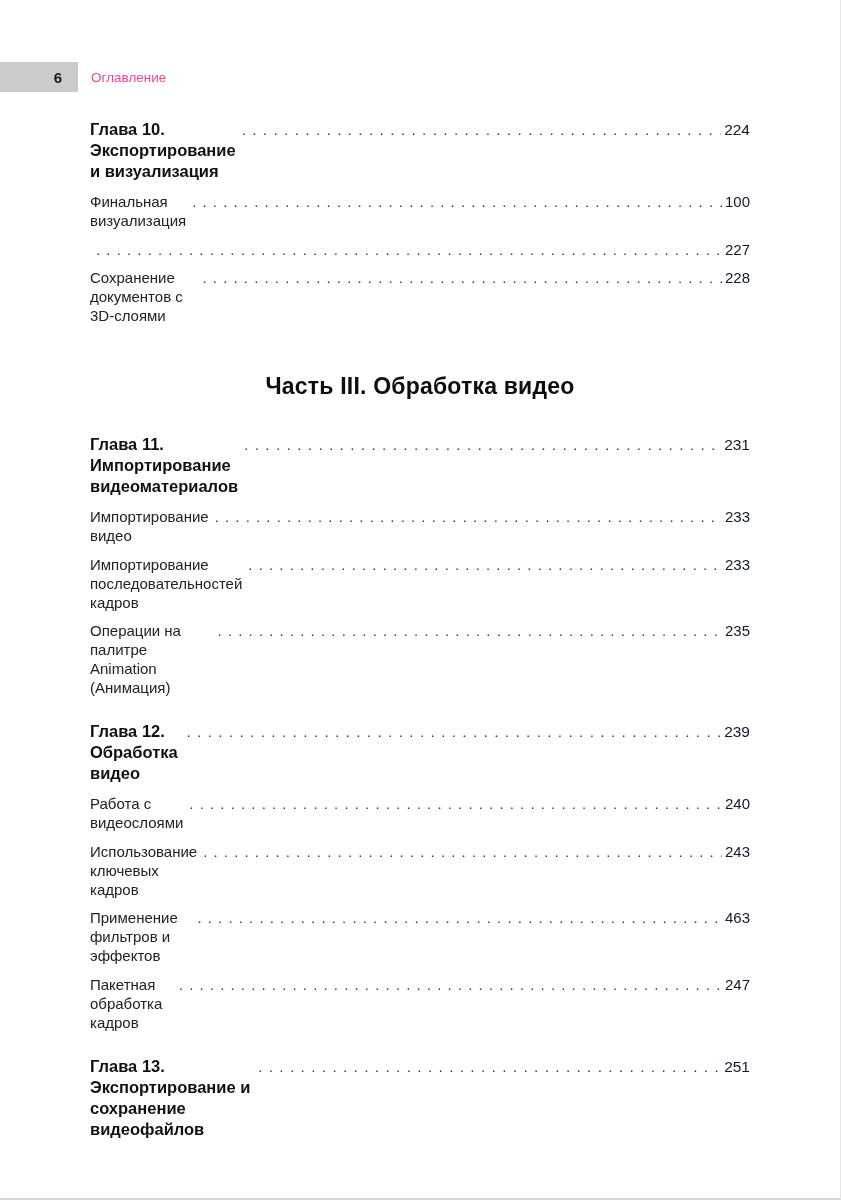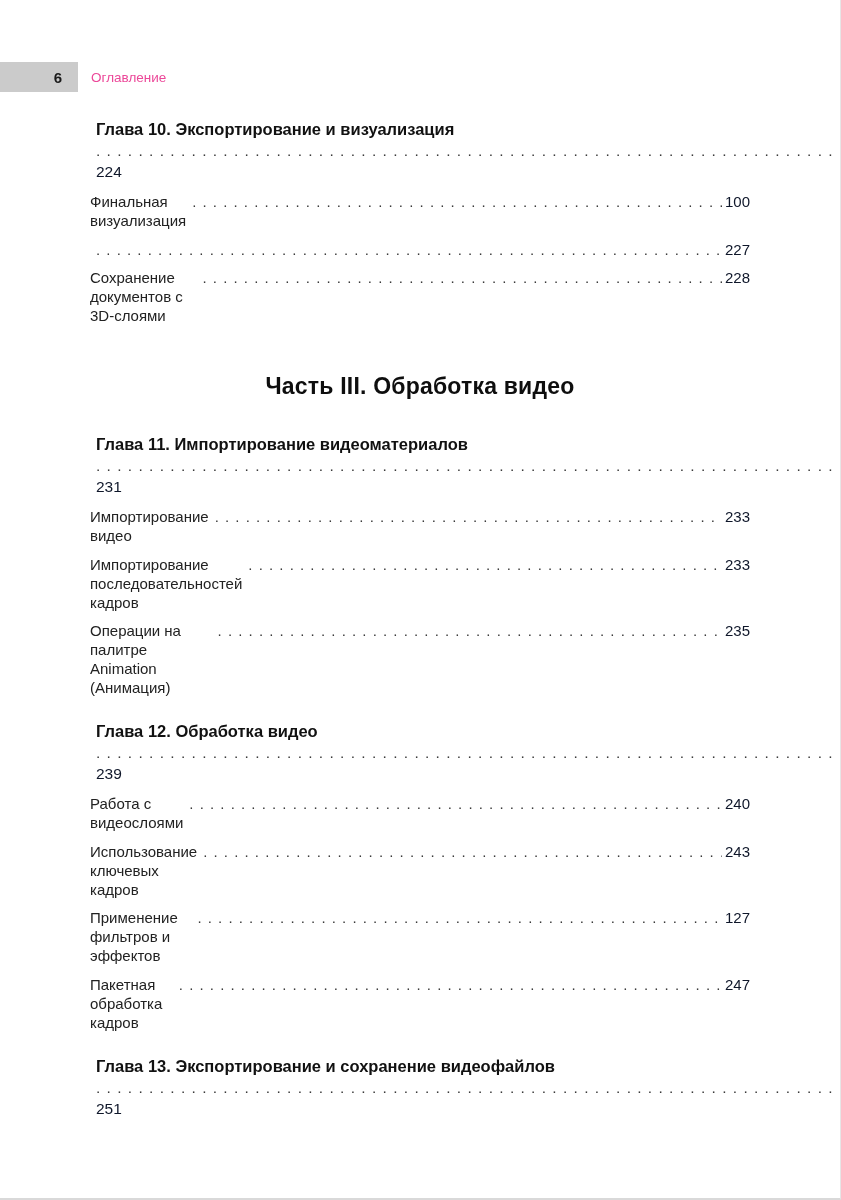--- a/index.html
+++ b/index.html
@@ -62,21 +62,20 @@
     line-height: 19px;
     margin-bottom: 9.5px;
     color: #222222;
   }
   .chapter-line {
     font-size: 16.5px;
     line-height: 21px;
     margin-top: 24px;
     margin-bottom: 10px;
     color: #111111;
-    flex-direction: column;
   }
   .toc > .chapter-line:first-child {
     margin-top: 0;
   }
   .chapter-line .toc-title {
     font-weight: 700;
   }
   .chapter-line .leader,
   .chapter-line .toc-page {
     font-size: 15.5px;
@@ -172,21 +171,21 @@
         <span class="toc-page">240</span>
       </div>
       <div class="toc-line entry-line">
         <span class="toc-title">Использование ключевых кадров</span>
         <span class="leader"></span>
         <span class="toc-page">243</span>
       </div>
       <div class="toc-line entry-line">
         <span class="toc-title">Применение фильтров и эффектов</span>
         <span class="leader"></span>
-        <span class="toc-page">127</span>
+        <span class="toc-page">463</span>
       </div>
       <div class="toc-line entry-line">
         <span class="toc-title">Пакетная обработка кадров</span>
         <span class="leader"></span>
         <span class="toc-page">247</span>
       </div>
       <div class="toc-line chapter-line">
         <span class="toc-title">Глава 13. Экспортирование и сохранение видеофайлов</span>
         <span class="leader"></span>
         <span class="toc-page">251</span>

